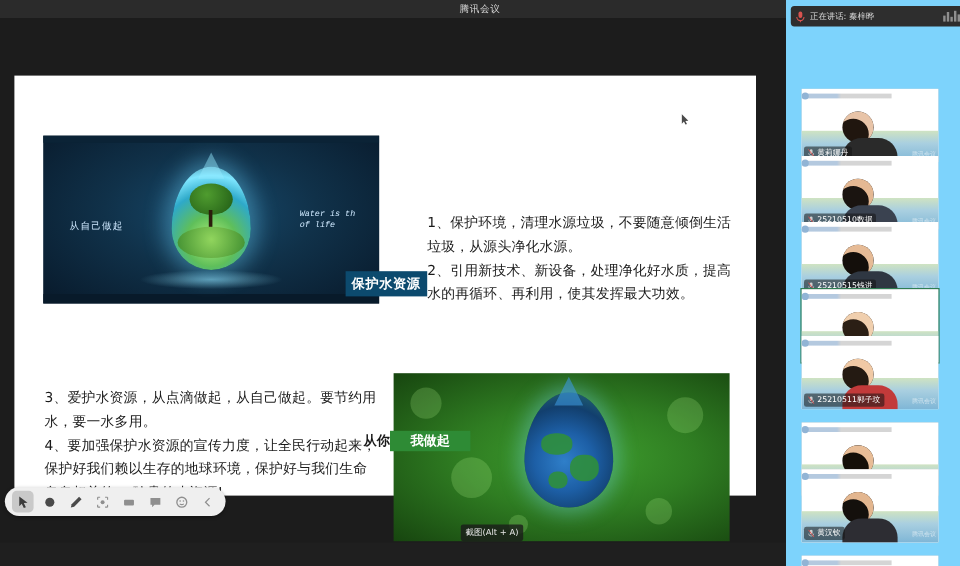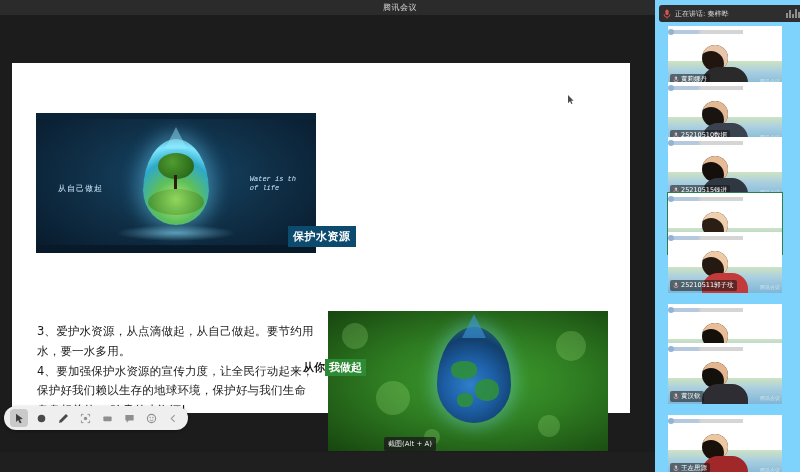--- a/index.html
+++ b/index.html
@@ -64,21 +64,21 @@
         width:74px;height:96px;border-radius:50% 50% 50% 50%/60% 60% 40% 40%;
         background:radial-gradient(circle at 45% 60%, #2f7fc9 0%, #1d5fa6 35%, #123f6e 65%, rgba(40,120,190,.5) 100%);
         box-shadow:0 0 16px 5px rgba(120,220,255,.35);}
   .drop2:before{content:"";position:absolute;left:50%;top:-13px;transform:translateX(-50%);
         width:0;height:0;border-left:12px solid transparent;border-right:12px solid transparent;
         border-bottom:24px solid rgba(60,150,220,.6);}
   .cont{position:absolute;border-radius:45%;background:#2f8f3c;opacity:.9;}
   .label2{position:absolute;left:291px;top:297px;font-size:11px;font-weight:bold;z-index:6;
           white-space:nowrap;}
   .label2 .dark{color:#1a1a1a;}
-  .label2 .hl{background:#2e8b35;color:#fff;padding:2px 4px;}
+  .label2 .hl{background:#2e8b35;color:#fff;padding:2px 17px;}
   .shotHint{position:absolute;left:372px;top:374px;background:rgba(25,25,25,.78);color:#e8e8e8;
             font-size:7px;padding:2px 4px;border-radius:2px;z-index:7;}
 
   
   .cursor{position:absolute;left:568px;top:80px;width:6px;height:9px;z-index:20;}
 
   
   .anntb{position:absolute;left:4px;top:391px;height:24px;background:#efefef;border-radius:12px;
          display:flex;align-items:center;padding:0 6px;gap:4px;box-shadow:0 1px 3px rgba(0,0,0,.35);}
   .anntb .ic{width:18px;height:18px;border-radius:4px;display:flex;align-items:center;
@@ -88,21 +88,21 @@
 
   
   .rail{position:absolute;left:655px;top:0;width:145px;height:472px;background:#7dd3fc;}
   .speakbar{position:absolute;left:4px;top:5px;width:137px;height:17px;background:#2e2e2e;
             border-radius:3px;display:flex;align-items:center;padding:0 4px;gap:4px;}
   .speakbar .mic{width:8px;height:10px;}
   .speakbar .sp{color:#ddd;font-size:7px;white-space:nowrap;overflow:hidden;}
   .speakbar .wave{margin-left:auto;display:flex;gap:1px;align-items:flex-end;}
   .speakbar .wave i{display:block;width:2px;background:#8e8e8e;}
 
-  .tile{position:absolute;left:13px;width:114px;height:61px;overflow:hidden;background:#d9d9d9;}
+  .tile{position:absolute;left:13px;width:114px;height:61px;overflow:hidden;background:#d9d9d9;margin-top:48px;}
   .tile.active{outline:1.5px solid #2f7d52;outline-offset:0;}
   .tile .ppt{position:absolute;inset:0;background:#fff;}
   .tile .ppthdr{position:absolute;left:5px;top:4px;width:70px;height:4px;
                 background:linear-gradient(90deg,#9bb7d4 0 35%,#c7c7c7 40% 100%);opacity:.75;}
   .tile .ppthdr:before{content:"";position:absolute;left:-5px;top:-1px;width:6px;height:6px;
                 border-radius:50%;background:#6d9bc7;}
   .tile .scene{position:absolute;left:0;bottom:0;width:100%;height:26px;
                 background:linear-gradient(180deg,#cfe3c2 0%,#a9cfe0 40%,#7fb6d6 100%);}
   .tile .person{position:absolute;left:50%;bottom:0;transform:translateX(-50%);}
   .tile .head{width:26px;height:26px;border-radius:50%;}
@@ -149,20 +149,22 @@
             <div class="crown"></div>
               <div class="trunk"></div>
           </div>
         </div>
         <div class="cn1">从自己做起</div>
         <div class="en1" style="white-space:pre-line;font-family:Liberation Mono, monospace;">Water is th
 of life</div>
       </div>
       <div class="greenlabel">保护水资源</div>
 
+      <div class="txt-right" style="white-space:pre-line;">1、保护环境，清理水源垃圾，不要随意倾倒生活垃圾，从源头净化水源。
+2、引用新技术、新设备，处理净化好水质，提高水的再循环、再利用，使其发挥最大功效。</div>
 
       <div class="txt-left" style="white-space:pre-line;">3、爱护水资源，从点滴做起，从自己做起。要节约用水，要一水多用。
 4、要加强保护水资源的宣传力度，让全民行动起来，保护好我们赖以生存的地球环境，保护好与我们生命息息相关的.、珍贵的水资源!</div>
 
       <div class="img2">
         <div class="bokeh" style="left:14px;top:12px;width:26px;height:26px;"></div>
         <div class="bokeh" style="left:48px;top:70px;width:34px;height:34px;"></div>
         <div class="bokeh" style="right:22px;top:20px;width:30px;height:30px;"></div>
         <div class="bokeh" style="right:48px;bottom:14px;width:22px;height:22px;"></div>
         <div class="bokeh" style="left:96px;bottom:6px;width:16px;height:16px;"></div>

